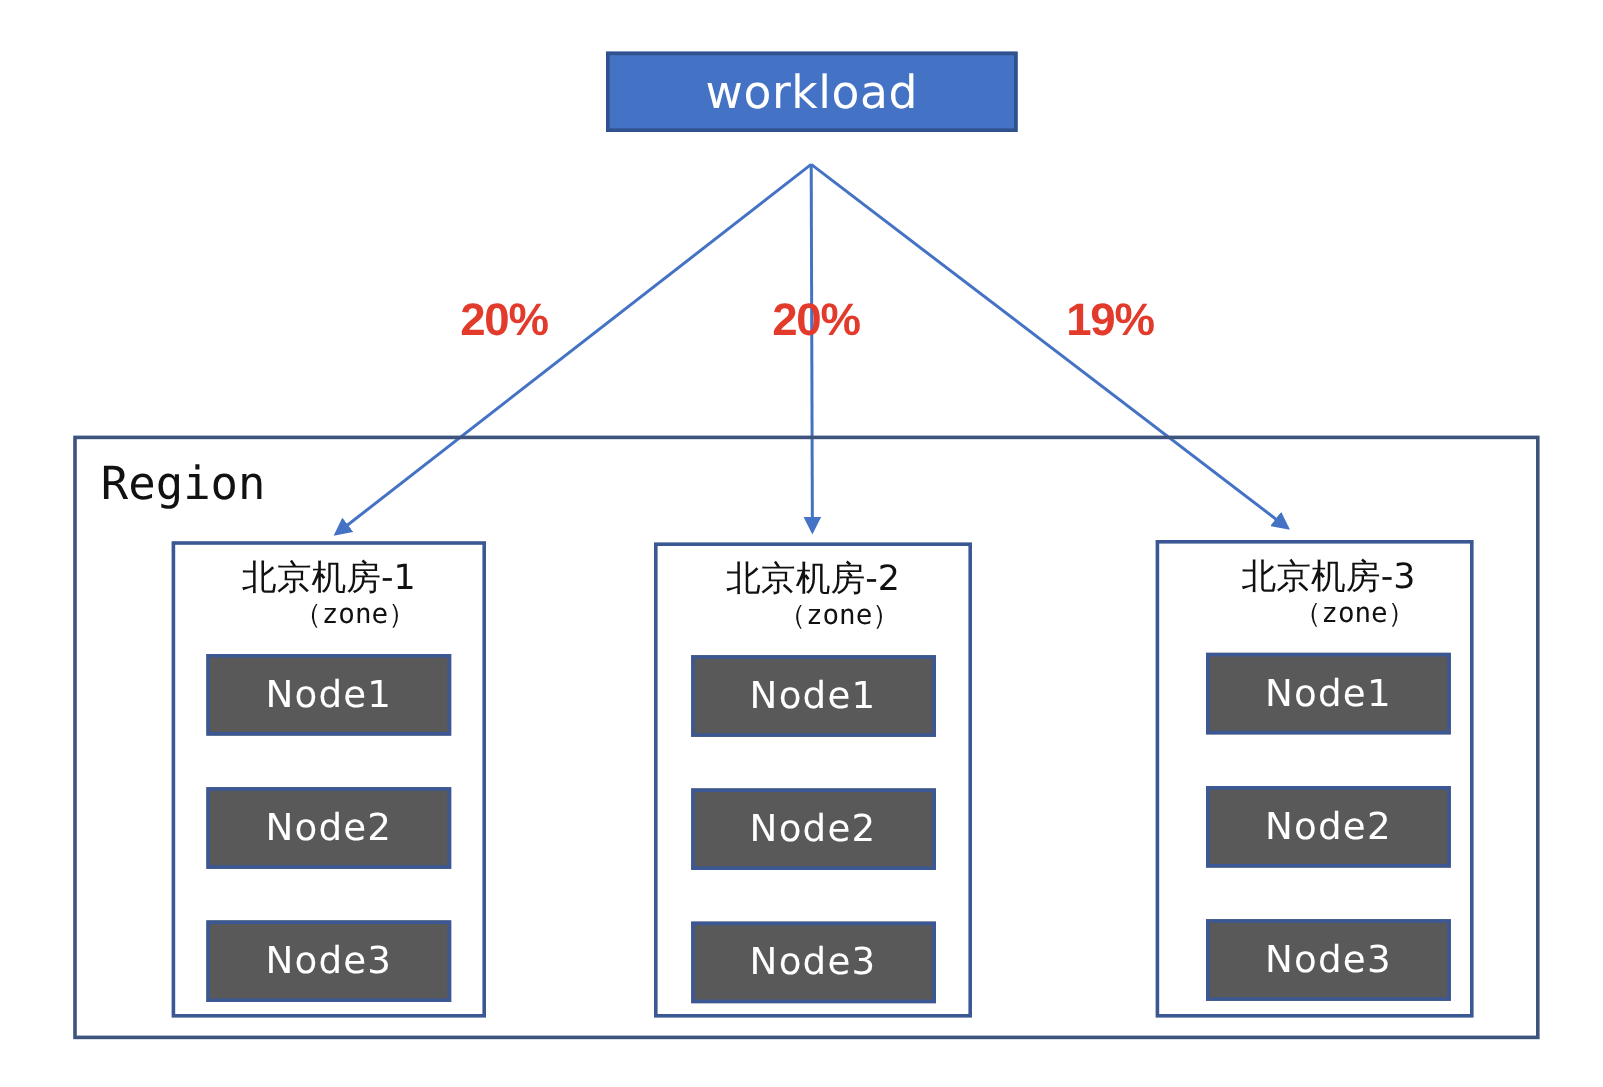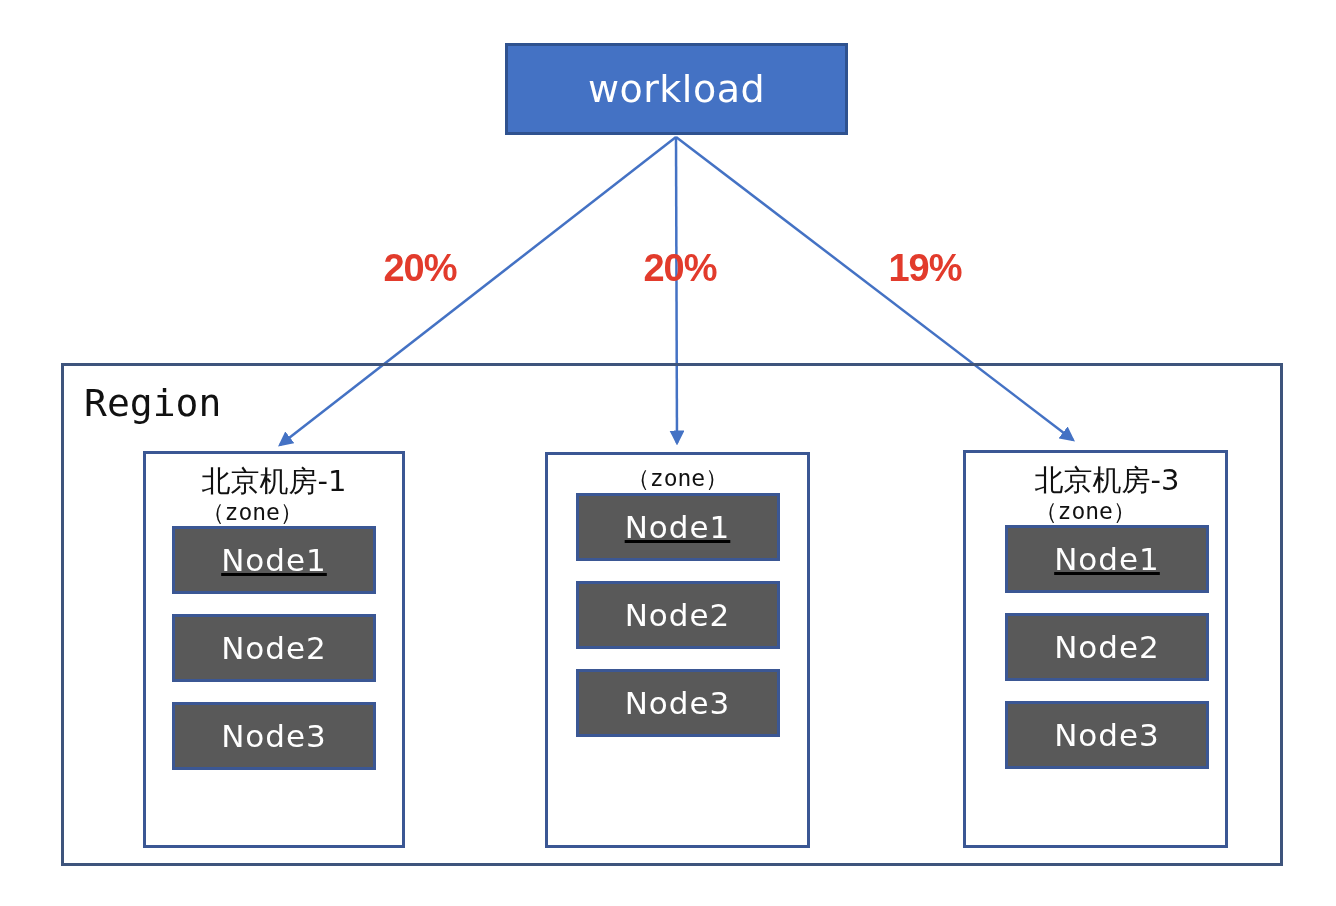--- a/index.html
+++ b/index.html
@@ -22,21 +22,21 @@
     font-family:"DejaVu Sans", sans-serif;
   }
   svg.arrows{
     position:absolute;left:0;top:0;width:1336px;height:906px;
     pointer-events:none;
   }
   svg.arrows line{stroke:var(--accent);stroke-width:2.5;}
   svg.arrows .arrowhead{fill:var(--accent);}
 
   .workload{
-    position:absolute;left:505px;top:43px;width:343px;height:92px;
+    position:absolute;left:505px;top:43px;width:343px;height:67px;
     background:var(--accent);
     border:3px solid var(--workload-border);
     display:flex;align-items:center;justify-content:center;
   }
   .workload span{
     color:#ffffff;font-size:38px;letter-spacing:0.5px;
   }
 
   .pct{
     position:absolute;
@@ -65,33 +65,33 @@
     position:absolute;
     background:#ffffff;
     border:3px solid var(--box-border);
     display:flex;flex-direction:column;align-items:center;
   }
   .zone1{left:143px;top:451px;width:262px;height:397px;}
   .zone2{left:545px;top:452px;width:265px;height:396px;}
   .zone3{left:963px;top:450px;width:265px;height:398px;padding-left:23px;}
 
   .zone-title{
-    margin-top:10px;text-align:left;color:var(--text-black);line-height:1.2;
+    margin-top:10px;text-align:right;color:var(--text-black);line-height:1.2;
   }
   .zone-name{font-size:29px;font-weight:500;}
   .zone-sub{font-size:23px;font-family:"DejaVu Sans Mono","Liberation Mono",monospace;}
 
   .node{
     width:204px;height:68px;
     background:var(--node-fill);
     border:3px solid var(--box-border);
     display:flex;align-items:center;justify-content:center;
-    margin-top:20px;
+    margin-top:43px;
   }
-  .node.first{margin-top:0;text-decoration:underline;}
+  .node.first{margin-top:19px;}
   .node span{
     color:#ffffff;font-size:31px;letter-spacing:1px;
   }
 
   .watermark{
     position:absolute;left:1148px;top:862px;
     color:var(--watermark-gray);
     font-size:20px;white-space:nowrap;
   }
 </style>
@@ -133,20 +133,21 @@
     <div class="node">
         <span>Node2</span>
       </div>
     <div class="node">
         <span>Node3</span>
       </div>
   </div>
 
   <div class="zone zone2">
     <div class="zone-title">
+      <div class="zone-name">北京机房-2</div>
       <div class="zone-sub">（zone）</div>
     </div>
     <div class="node first">
         <span>Node1</span>
       </div>
     <div class="node">
         <span>Node2</span>
       </div>
     <div class="node">
         <span>Node3</span>

